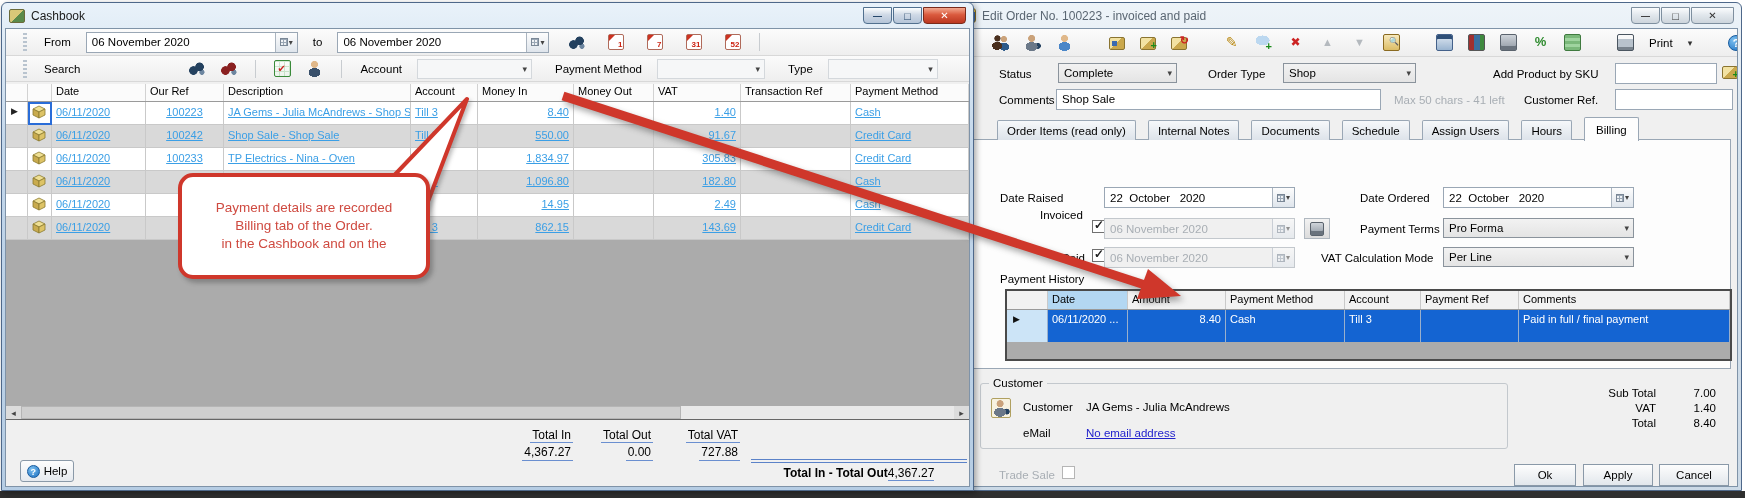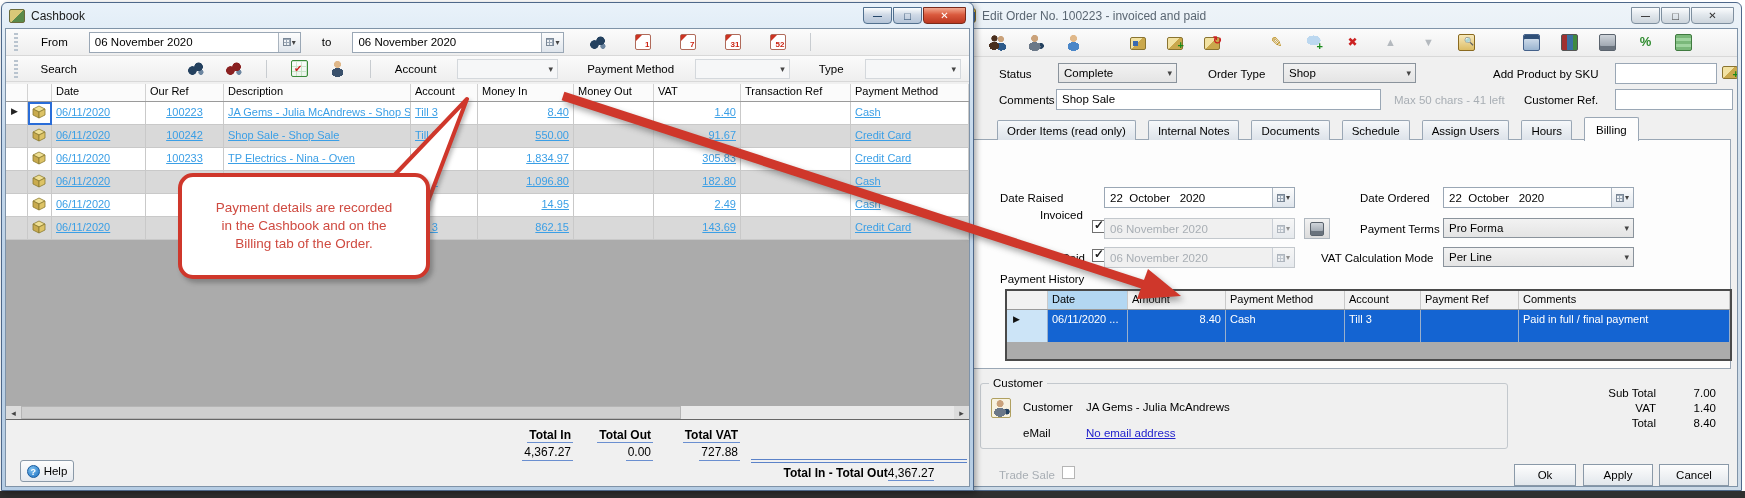--- a/index.html
+++ b/index.html
@@ -20,22 +20,22 @@
     justify-content:center;font-size:9px;color:#15395e}
   .winR .wbtn{background:linear-gradient(#fbfcfd,#e2e8ed 45%,#cdd5dc);color:#333;border-color:#7e8f9f}
   .wbtn.close{width:43px;background:linear-gradient(#f3a98f,#da5a3e 45%,#bb3721);color:#fff;border-color:#7a2a1a}
   .winR .wbtn.close{width:43px;background:linear-gradient(#fbfcfd,#e2e8ed 45%,#cdd5dc);color:#333;border-color:#7e8f9f}
   .g-min::after{content:"—";font-weight:bold}
   .g-max::after{content:"□";font-size:11px}
   .g-close::after{content:"✕";font-size:10px}
   .content{position:absolute;left:3px;right:3px;top:25px;bottom:3px;background:#f0f0f0;
     border:1px solid #7f93a8;overflow:hidden}
   
-  .tbrow{position:absolute;left:0;right:0;display:flex;align-items:center;gap:21px;
-    background:linear-gradient(#fbfbfb,#eeeeee);border-bottom:1px solid #d8d8d8;padding:0 8px;height:26px}
+  .tbrow{position:absolute;left:0;right:0;display:flex;align-items:center;gap:15px;
+    background:linear-gradient(#fbfbfb,#eeeeee);border-bottom:1px solid #d8d8d8;padding:0 17px;height:26px}
   .grip{width:4px;height:18px;background:repeating-linear-gradient(0deg,#b9c4cf 0 2px,transparent 2px 4px);margin-right:2px}
   .sep{width:1px;height:18px;background:#c8ccd0;margin:0 3px}
   .lbl{font-size:11.5px;white-space:nowrap}
   .datefield{display:flex;align-items:center;height:21px;border:1px solid #9aa7b5;background:#fff}
   .datefield .val{flex:1;padding:0 5px;font-size:11.5px;white-space:pre;overflow:hidden}
   .calbtn{width:22px;align-self:stretch;border-left:1px solid #aab4bf;display:flex;align-items:center;
     justify-content:center;gap:1px;background:linear-gradient(#fdfdfd,#dfe5ec);font-size:8px;color:#444}
   .calgrid{width:8px;height:8px;border:1px solid #7a8796;
     background:repeating-linear-gradient(90deg,transparent 0 2px,#9aa7b5 2px 3px),repeating-linear-gradient(0deg,transparent 0 2px,#9aa7b5 2px 3px)}
   .combo{display:flex;align-items:center;height:20px;background:#f6f7f8;border:1px solid #d4d8dc}
@@ -109,21 +109,21 @@
   .iconcell{padding:2px 3px 0 3px !important}
   .cb-row.selected .iconcell{outline:2px solid #2a6dd8;outline-offset:-2px}
   .greyarea{position:absolute;left:0;right:0;top:211px;height:166px;background:#ababab}
   .hscroll{position:absolute;left:0;right:0;top:377px;height:14px;background:#e9e9e9;border-bottom:1px solid #666;
     display:flex;align-items:stretch}
   .scr-btn{width:15px;background:#dcdcdc;color:#444;font-size:9px;display:flex;align-items:center;justify-content:center}
   .scr-thumb{width:660px;background:#cfcfcf;border:1px solid #b5b5b5}
   .botpanel{position:absolute;left:0;right:0;top:391px;bottom:0;background:#f0f0f0}
   .totals{position:absolute;left:477px;top:8px;display:flex}
   .tot{display:flex;flex-direction:column;align-items:flex-end;padding-right:6px}
-  .tot .tl{font-weight:bold;font-size:12px;border-bottom:1px solid #6a8fd0;padding:0 2px}
+  .tot .tl{font-weight:normal;font-size:12px;border-bottom:1px solid #6a8fd0;padding:0 2px}
   .tot .tv{font-size:12px;padding:2px 2px 1px;border-bottom:1px solid #6a8fd0}
   .netrow{position:absolute;left:745px;top:39px;width:216px;display:flex;justify-content:center;
     border-top:4px double #5b82c8;padding-top:3px}
   .netrow .nl{font-weight:bold;font-size:12px}
   .netrow .nv{font-size:12px;border-bottom:1px solid #6a8fd0}
   .helpbtn{position:absolute;left:14px;top:40px;width:54px;height:22px;border:1px solid #8a99a8;border-radius:3px;
     background:linear-gradient(#fdfdfd,#e5e9ee);display:flex;align-items:center;justify-content:center;gap:4px;font-size:11.5px}
   .helpbtn .i-help{width:13px;height:13px}
   .helpbtn .i-help::after{font-size:9px;line-height:12px}
   
@@ -550,22 +550,22 @@
     </div>
   </div>
 </div>
 
 <svg class="ovl tailovl" width="1745" height="498" viewBox="0 0 1745 498">
   <polygon points="467,99 385,185 424,212" fill="#ffffff" stroke="#cf372b" stroke-width="4" stroke-linejoin="round" style="filter:drop-shadow(2px 3px 2px rgba(60,60,60,.35))"></polygon>
 </svg>
 
 <div class="callout">
   <div>Payment details are recorded</div>
+  <div>Billing tab of the Order.</div>
   <div>in the Cashbook and on the</div>
-  <div>Billing tab of the Order.</div>
 </div>
 
 <svg class="ovl arrowovl" width="1745" height="498" viewBox="0 0 1745 498">
   <g style="filter:drop-shadow(3px 4px 3px rgba(60,60,60,.45))">
     <line x1="563" y1="96" x2="1145" y2="285" stroke="#cf372b" stroke-width="9"></line>
     <polygon points="1181,296 1148,269 1137,299" fill="#cf372b"></polygon>
   </g>
 </svg>
 
 <div class="deskstrip"></div>

